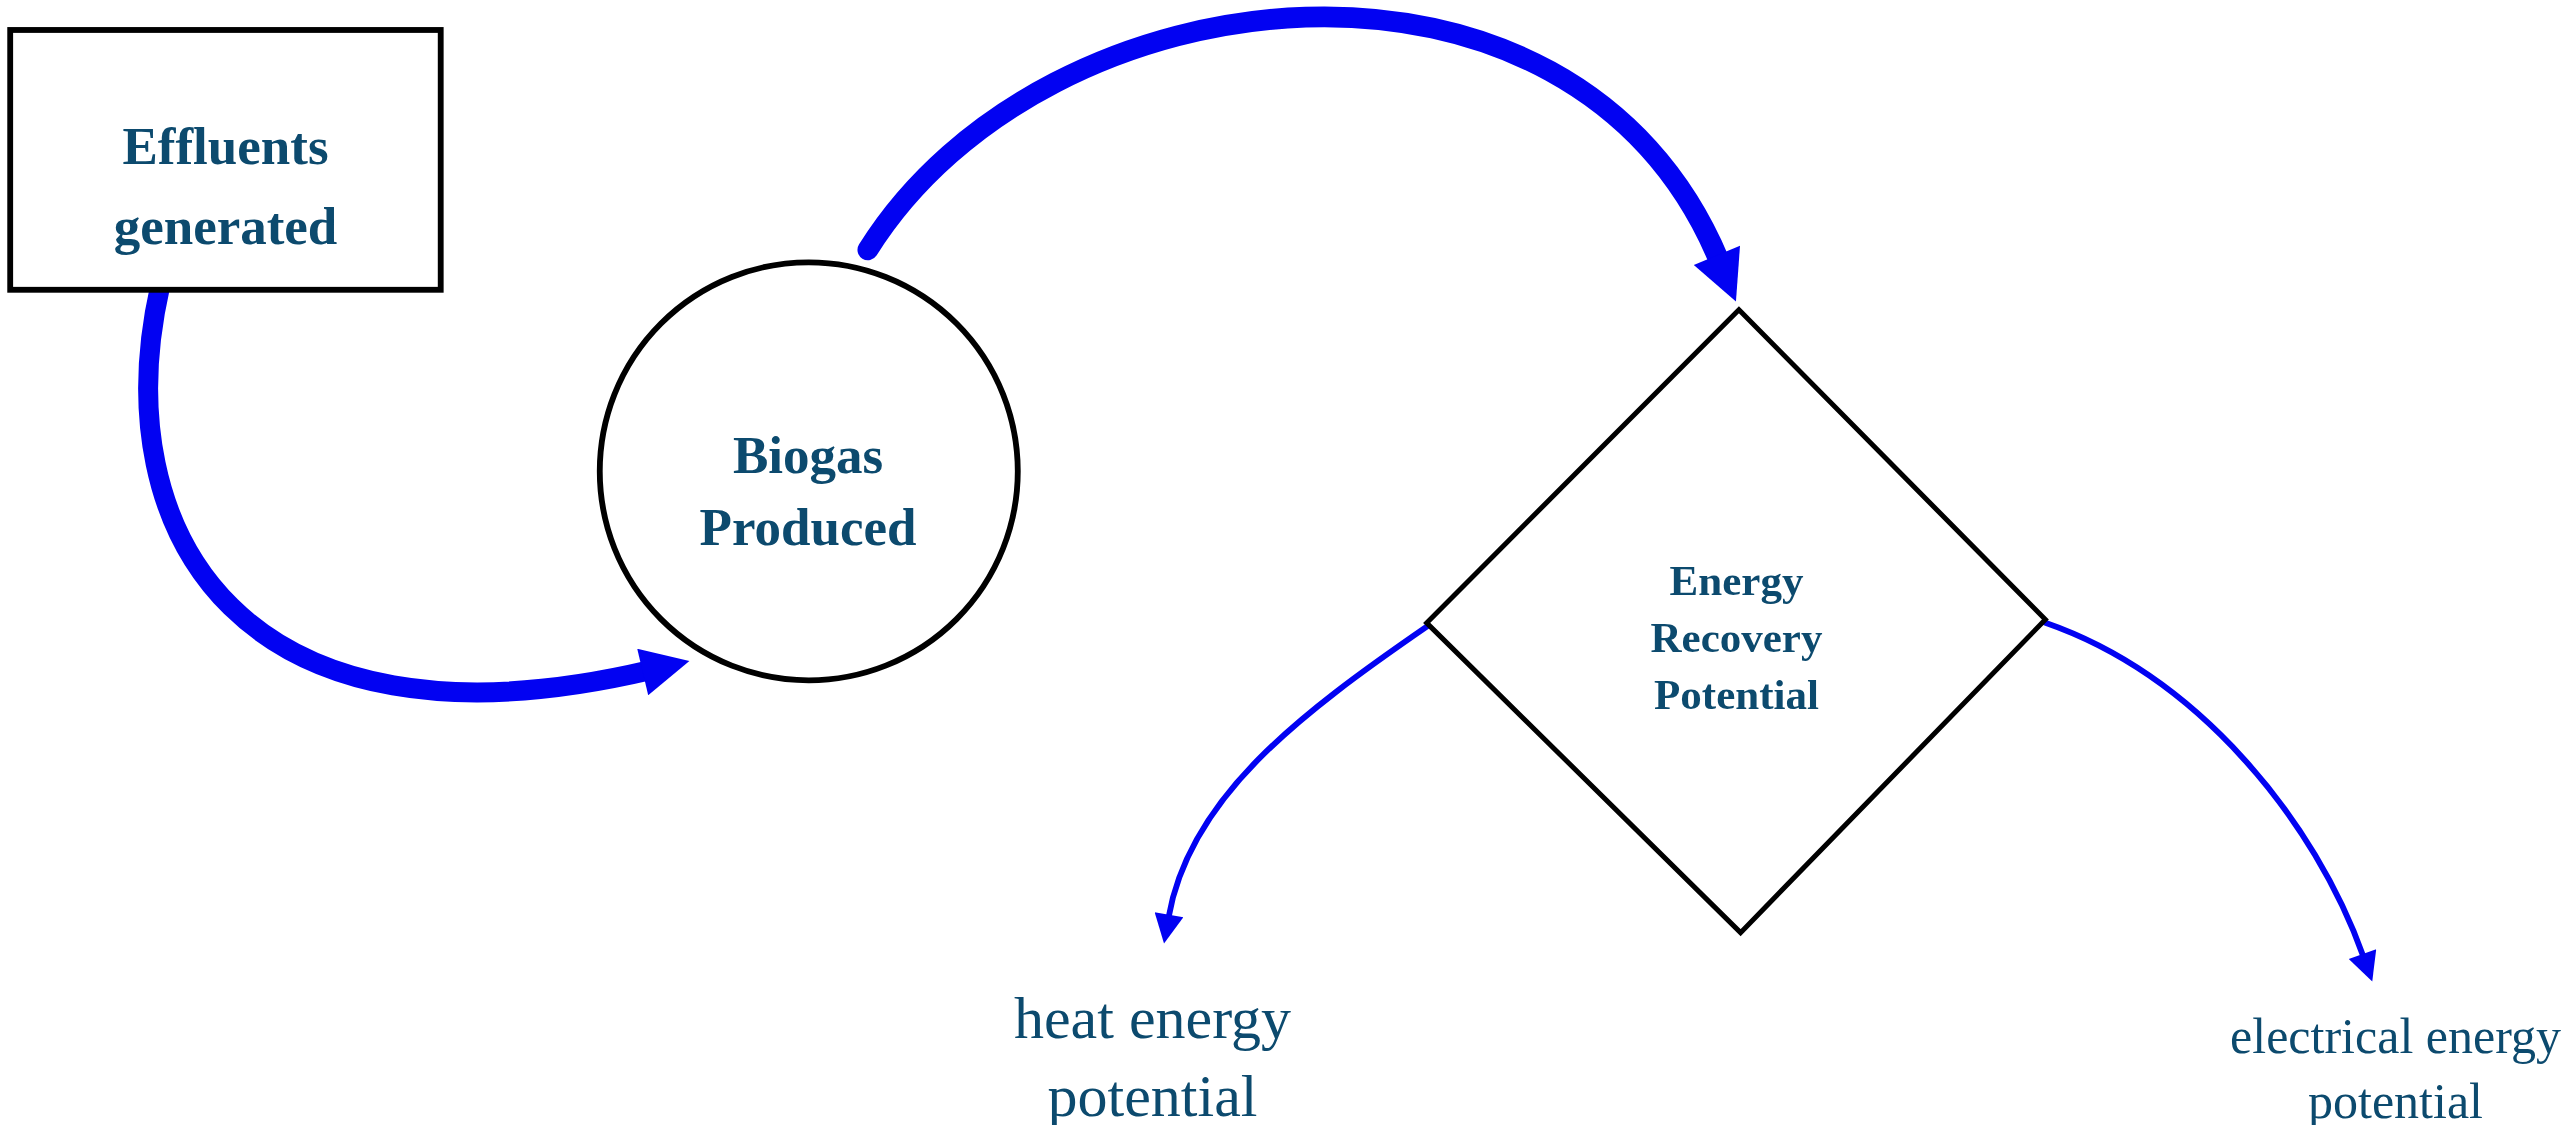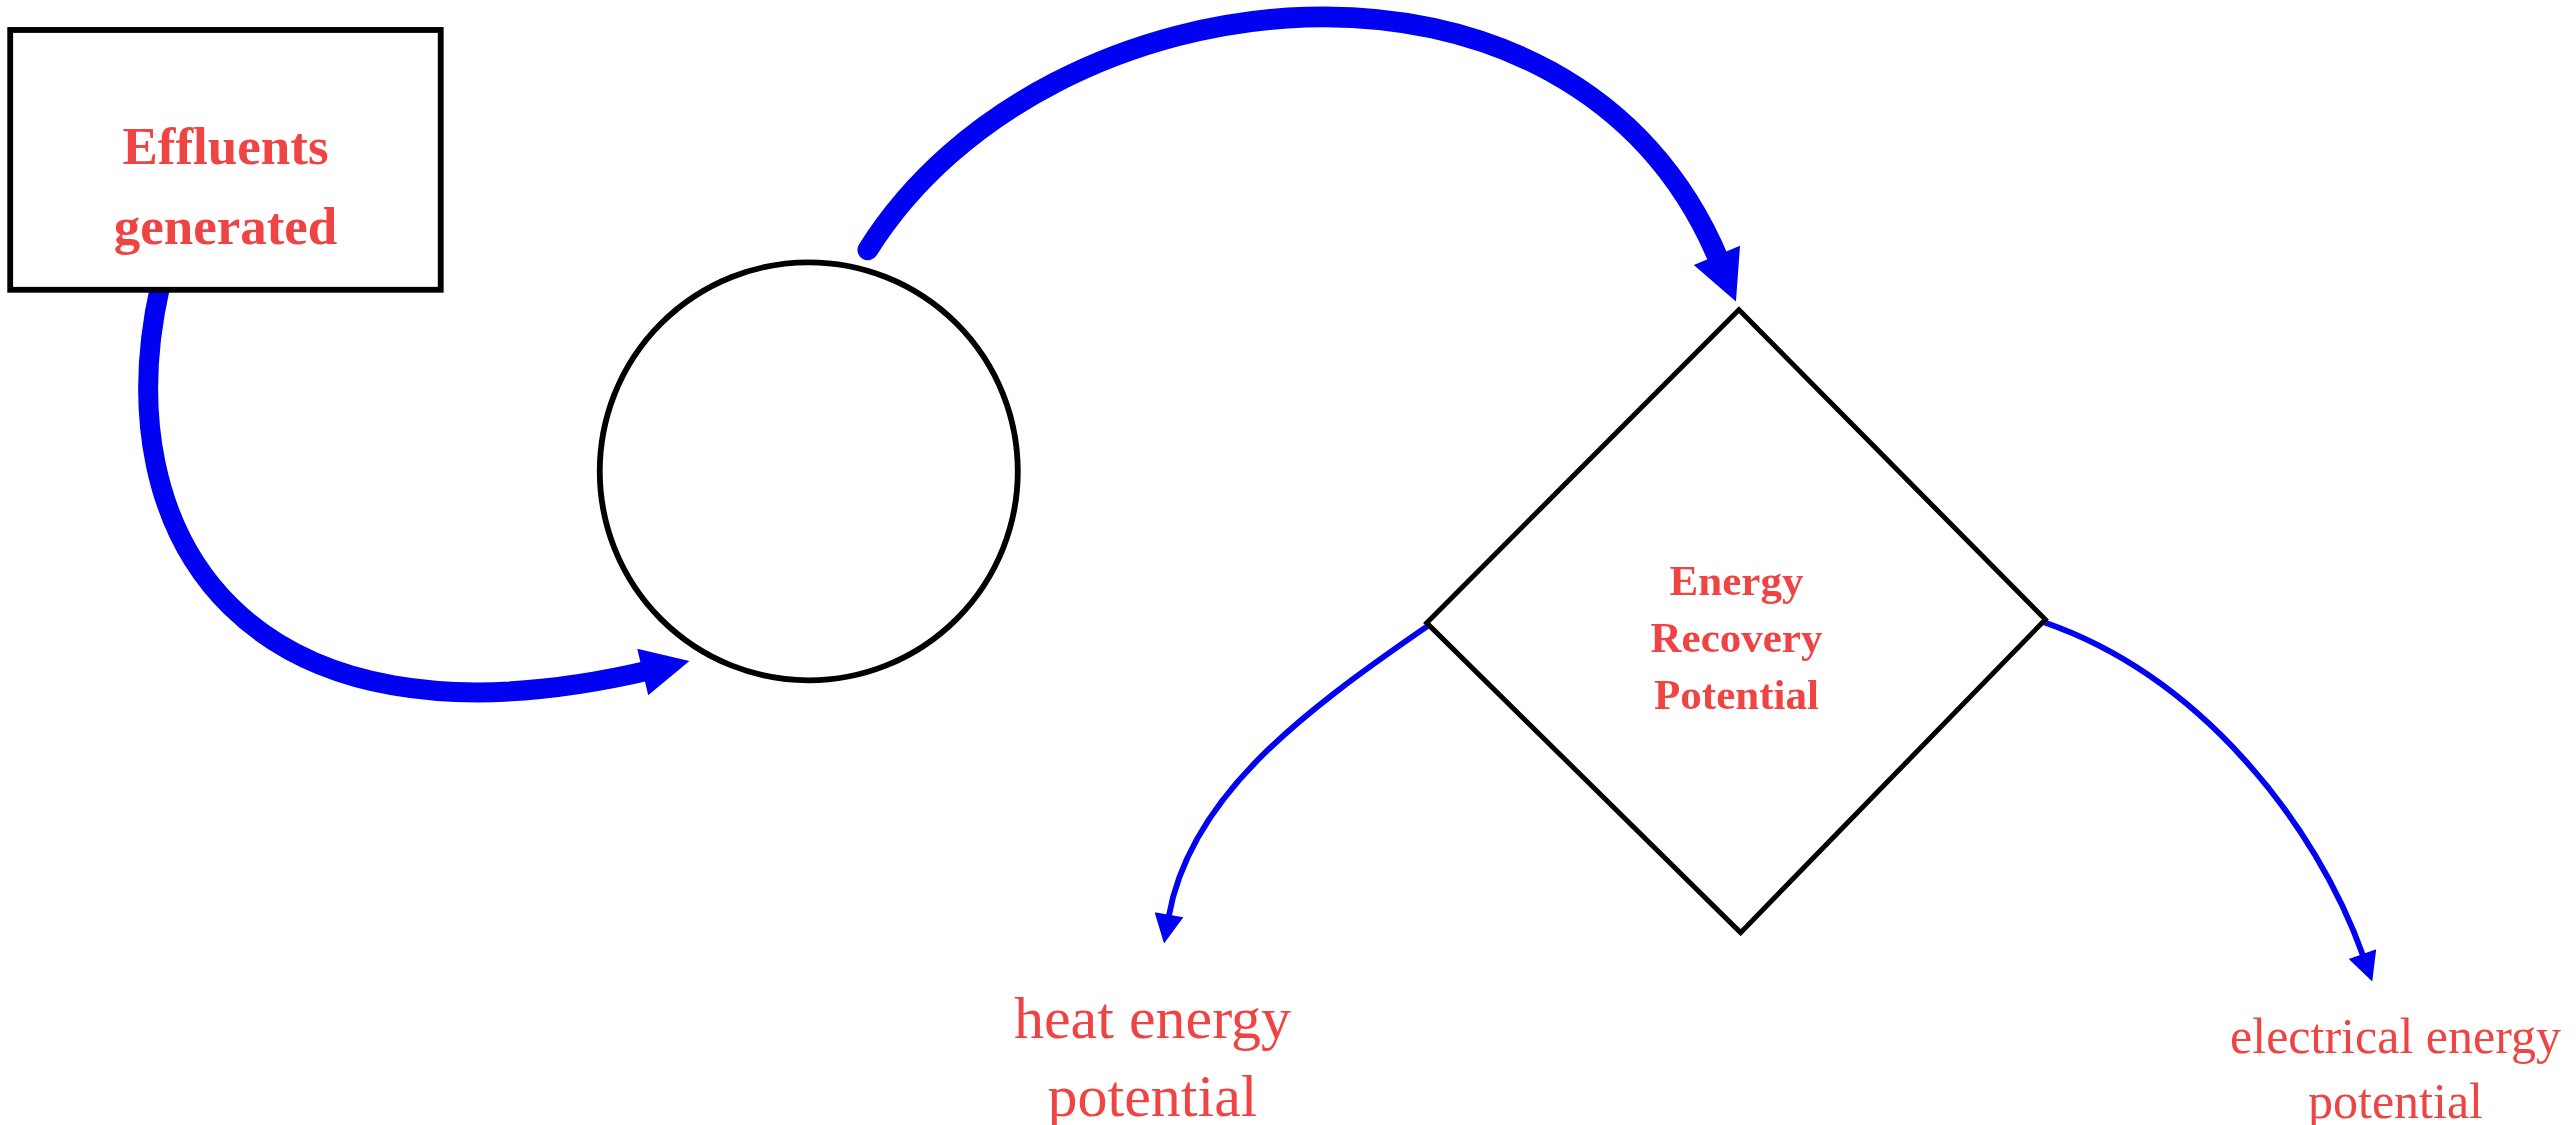--- a/index.html
+++ b/index.html
@@ -2,21 +2,21 @@
 <html style="--arrow-color: #0202f2; --outline-color: #000000;font-size:13.3px"><head>
 <meta charset="utf-8">
 <style>
   html,body{margin:0;padding:0;background:#ffffff;}
   .canvas{
     position:relative;
     width:2576px;height:1125px;
     background:#ffffff;
     overflow:hidden;
     font-family:"Liberation Serif","DejaVu Serif",serif;
-    color:#ef4444;
+    color:#0c4a6e;
   }
   .canvas svg{position:absolute;left:0;top:0;}
   .shape-stroke{fill:#ffffff;stroke:var(--outline-color,#000);}
   .edge{fill:none;stroke:var(--arrow-color,#0000f2);}
   .arrowhead{fill:var(--arrow-color,#0000f2);}
   .node-label{
     position:absolute;
     display:flex;align-items:center;justify-content:center;
     text-align:center;
     font-weight:bold;
@@ -64,20 +64,22 @@
     <rect class="shape-stroke" x="12" y="36" width="517" height="312" stroke-width="7"></rect>
 
     <circle class="shape-stroke" cx="971" cy="566" r="251" stroke-width="7"></circle>
 
     <polygon class="shape-stroke" points="2088,372 2456,744 2090,1120 1713,748" stroke-width="6"></polygon>
   </svg>
 
   <div id="label-effluents" class="node-label">Effluents
 generated</div>
 
+  <div id="label-biogas" class="node-label">Biogas
+Produced</div>
 
   <div id="label-energy" class="node-label">Energy
 Recovery
 Potential</div>
 
   <div id="label-heat" class="terminal-label">heat energy
 potential</div>
 
   <div id="label-electrical" class="terminal-label">electrical energy
 potential</div>

